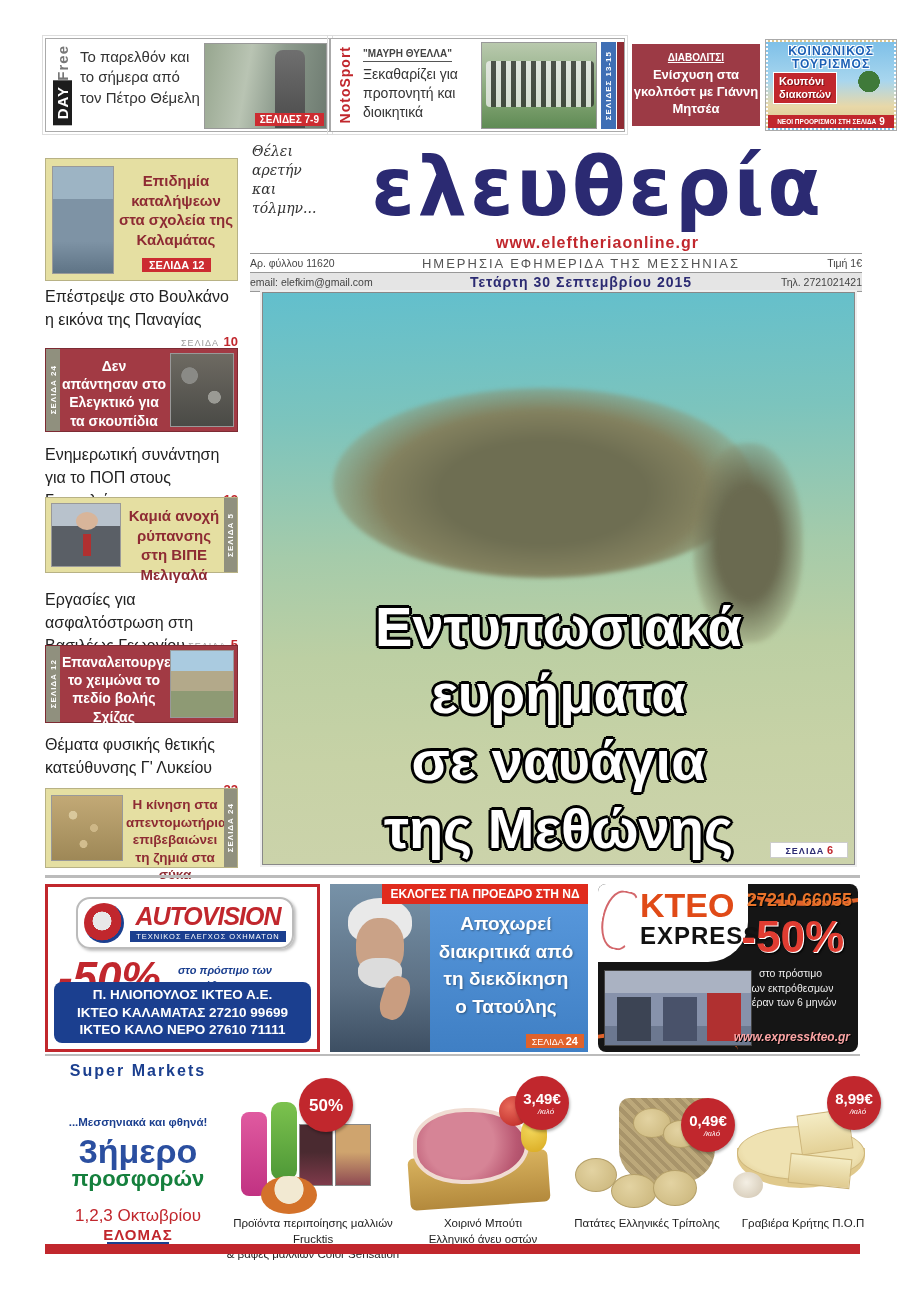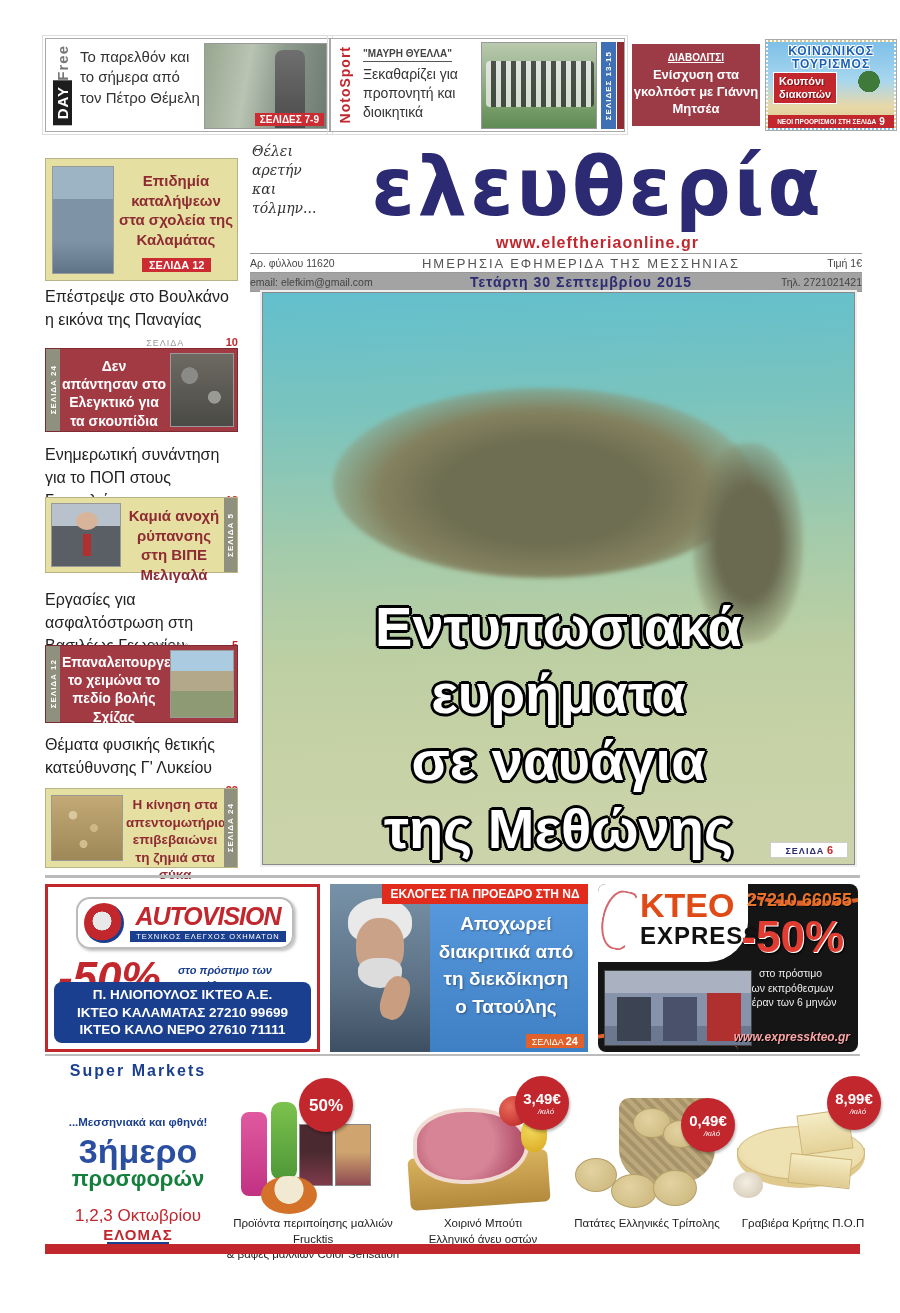--- a/index.html
+++ b/index.html
@@ -50,36 +50,36 @@
   .tour-footer { position:absolute; left:0; right:0; bottom:0; background:#c1272d; color:#fff; font-size:6.5px; font-weight:bold;
     display:flex; align-items:center; justify-content:center; gap:3px; height:13px; }
   .tour-footer-page { font-size:10px; }
 
   
   .motto { left:252px; top:142px; width:85px; font-family:"DejaVu Serif",serif; font-style:italic; font-size:14px; color:#333; line-height:1.35; }
   .logo { left:330px; top:140px; width:535px; height:92px; display:flex; align-items:center; justify-content:center;
     color:#2b2a72; font-family:"DejaVu Sans",sans-serif; font-weight:800; font-size:78px; letter-spacing:3px; transform:scaleY(1.06); }
   .website { left:335px; top:234px; width:525px; text-align:center; color:#c1272d; font-weight:bold; font-size:16px; letter-spacing:1px; }
   .inforow1 { left:250px; top:253px; width:612px; height:19px; border-top:1px solid #999; display:flex; align-items:center; }
-  .inforow2 { left:250px; top:272px; width:612px; height:20px; background:#a3a3a3; border-top:1px solid #999; border-bottom:1px solid #999;
+  .inforow2 { left:250px; top:272px; width:612px; height:20px; background:#e5e5e5; border-top:1px solid #999; border-bottom:1px solid #999;
     display:flex; align-items:center; }
   .info-left { width:160px; font-size:10.5px; color:#444; }
   .info-center { flex:1; text-align:center; font-size:13px; color:#555; letter-spacing:2px; }
   .info-right { width:110px; text-align:right; font-size:10.5px; color:#444; }
   .date-center { flex:1; text-align:center; font-size:14px; color:#2b2a72; font-weight:bold; letter-spacing:1px; }
 
   
   .ybox { background:#e5dfa2; border:1px solid #b8b285; }
   .rbox { background:#a23a44; border:1px solid #7d2b33; }
   .sb-title-red { color:#8e2b33; font-weight:bold; font-size:15px; text-align:center; line-height:1.3; }
   .sb-title-white { color:#fff; font-weight:bold; font-size:14px; text-align:center; line-height:1.3; }
   .sb-text { left:45px; width:195px; font-size:16px; color:#222; line-height:1.45; }
   .pageref { text-align:right; }
   .pageref .w { font-size:9px; color:#9a9a9a; letter-spacing:1px; }
-  .pageref .n { font-size:11px; color:#c1272d; font-weight:bold;margin-left:37px; }
+  .pageref .n { font-size:13px; color:#c1272d; font-weight:bold; }
   .vlabel { background:#90907e; color:#fff; font-size:8px; font-weight:bold; display:flex; align-items:center; justify-content:center; letter-spacing:1px; }
   .badge-red { background:#cc2b31; color:#fff; font-weight:bold; font-size:11px; padding:1px 7px; display:inline-block; }
 
   .photo { border:1px solid #999; }
 
   
   .mainphoto { left:262px; top:292px; width:593px; height:573px; border:1px solid #888; outline:2px solid #eee;
     background:linear-gradient(178deg,#62bfcd 0%,#7cc4bd 22%,#a5cbaa 45%,#bccfa3 62%,#c7d2a6 80%,#ccd3ab 100%); overflow:hidden; }
   .wreck { left:70px; top:95px; width:420px; height:190px; border-radius:50%;
     background:radial-gradient(ellipse at 50% 55%,#6e6e52 0 35%,#83815f 55%,rgba(150,150,110,0.25) 75%,transparent 78%); filter:blur(2px); }

